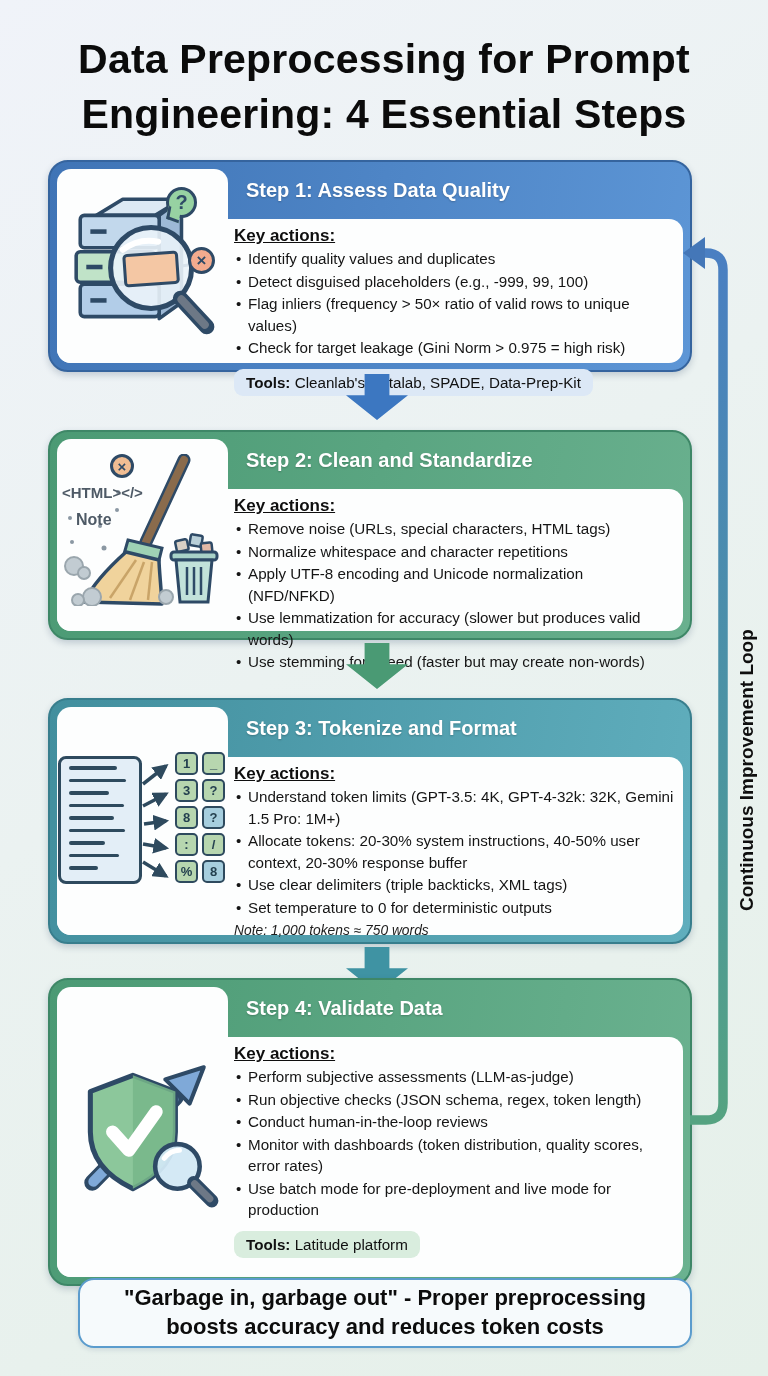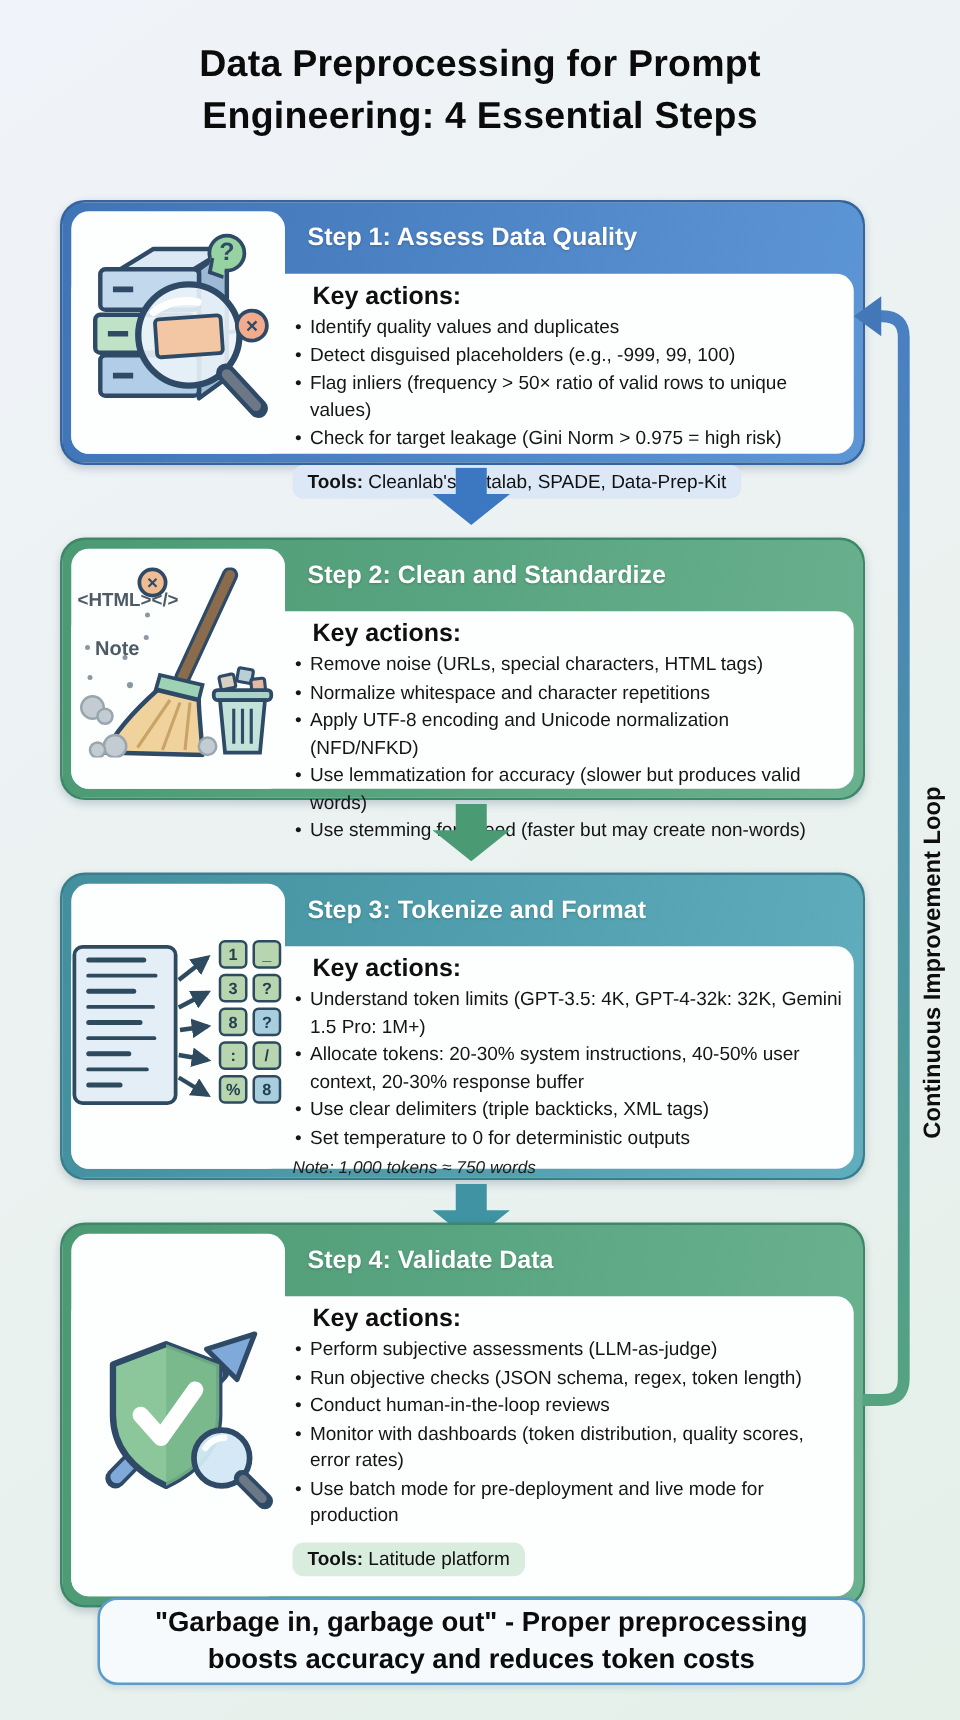--- a/index.html
+++ b/index.html
@@ -4,55 +4,55 @@
 <style>
   html,body { margin:0; padding:0; }
   body {
     width:768px; height:1376px; position:relative; overflow:hidden;
     font-family:"Liberation Sans", sans-serif;
     background:linear-gradient(145deg,#f0f3f9 0%,#ebf2f1 45%,#e5f0e9 100%);
     color:#111;
   }
   .title {
     position:absolute; top:32px; left:50%; transform:translateX(-50%);
-    width:640px; text-align:center; font-size:30px; font-weight:700;
+    width:640px; text-align:center; font-size:41px; font-weight:700;
     line-height:1.35; color:#0b0b0b; letter-spacing:.2px;
   }
   
   .card { position:absolute; left:48px; width:644px; border-radius:20px;
           box-shadow:0 3px 7px rgba(30,60,90,.22); box-sizing:border-box; }
   #card1 { top:160px; height:212px; background:linear-gradient(100deg,#3f74b6,#5d96d6); border:2px solid #35649e; }
   #card2 { top:430px; height:210px; background:linear-gradient(100deg,#4b9a74,#69b08e); border:2px solid #3e8767; }
   #card3 { top:698px; height:246px; background:linear-gradient(100deg,#428f9e,#60aebd); border:2px solid #387e8d; }
   #card4 { top:978px; height:308px; background:linear-gradient(100deg,#4b9a74,#6bb290); border:2px solid #3e8767; }
   .tab   { position:absolute; top:7px; left:7px; width:171px; bottom:7px; background:#fdfefe; border-radius:14px; }
   .panel { position:absolute; top:57px; left:7px; right:7px; bottom:7px; background:#fdfefe; border-radius:14px; }
   .hdr   { position:absolute; top:0; left:196px; right:14px; height:57px; display:flex; align-items:center;
            color:#fff; font-size:20px; font-weight:700; text-shadow:0 1px 2px rgba(0,0,0,.22); }
   .body  { position:absolute; top:62px; left:184px; right:16px; bottom:8px; }
-  .ka    { font-weight:700; font-size:20px; margin:2px 16px 2px; color:#0f0f0f; }
+  .ka    { font-weight:700; font-size:17px; margin:2px 0 2px; color:#0f0f0f;text-decoration:underline; }
   ul.bullets { list-style:none; margin:0; padding:0; font-size:15.2px; color:#151515; line-height:1.42; }
   ul.bullets li { position:relative; padding-left:14px; margin:1px 0; }
   ul.bullets li::before { content:"•"; position:absolute; left:2px; }
   .pill { display:inline-block; margin-top:9px; padding:5px 12px; border-radius:9px; font-size:15.2px; color:#111; }
   .pill.blue  { background:#dce8f6; }
   .pill.green { background:#d9edde; }
   .note { font-style:italic; font-size:13.8px; margin-top:5px; color:#1d1d1d; }
   
   .icon-wrap { position:absolute; left:12px; top:50%; transform:translateY(-50%); width:162px; height:162px; }
   #card3 .icon-wrap { left:8px; width:168px; height:150px; }
   .badge { position:absolute; display:flex; align-items:center; justify-content:center;
            border:3px solid #2e4a66; border-radius:50%; font-weight:700; color:#2e4a66; box-sizing:border-box; }
   .b-q1 { left:104px; top:2px;  width:31px; height:31px; background:#97d2a2; font-size:20px; }
   .b-q1::after { content:""; position:absolute; left:-2px; bottom:-6px; width:10px; height:10px;
                  background:#97d2a2; border-left:3px solid #2e4a66; border-bottom:3px solid #2e4a66;
                  transform:rotate(20deg) skew(10deg); }
   .b-x1 { left:126px; top:62px; width:27px; height:27px; background:#f3ab8e; font-size:17px; }
   .b-x2 { left:48px;  top:0;    width:24px; height:24px; background:#f0bd93; font-size:15px; }
-  .html-label { position:absolute; left:0;  top:18px; font-weight:700; font-size:15px; color:#4e5a66; }
+  .html-label { position:absolute; left:0;  top:30px; font-weight:700; font-size:15px; color:#4e5a66; }
   .urls-label { position:absolute; left:14px; top:57px; font-weight:700; font-size:16px; color:#4e5a66; }
   .doc { position:absolute; left:0; top:10px; width:84px; height:128px; background:#e3eef7;
          border:3px solid #2e4a5e; border-radius:8px; box-sizing:border-box; padding:7px 8px; }
   .dline { height:3.5px; background:#2e4a5e; border-radius:2px; margin:0 0 9px; }
   .dline:nth-child(1){width:78%;} .dline:nth-child(2){width:92%;} .dline:nth-child(3){width:64%;}
   .dline:nth-child(4){width:88%;} .dline:nth-child(5){width:72%;} .dline:nth-child(6){width:90%;}
   .dline:nth-child(7){width:58%;} .dline:nth-child(8){width:80%;} .dline:nth-child(9){width:46%;}
   .tok-arrows { position:absolute; left:84px; top:6px; }
   .tok-grid { position:absolute; left:117px; top:6px; display:grid;
               grid-template-columns:23px 23px; grid-auto-rows:23px; gap:4px; }

